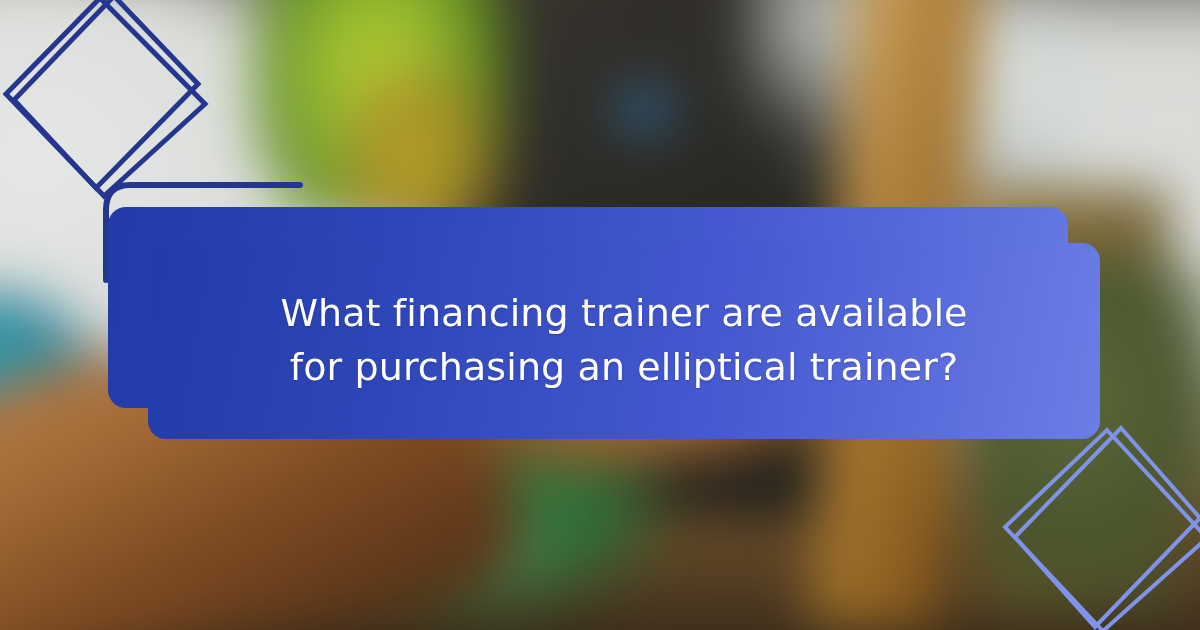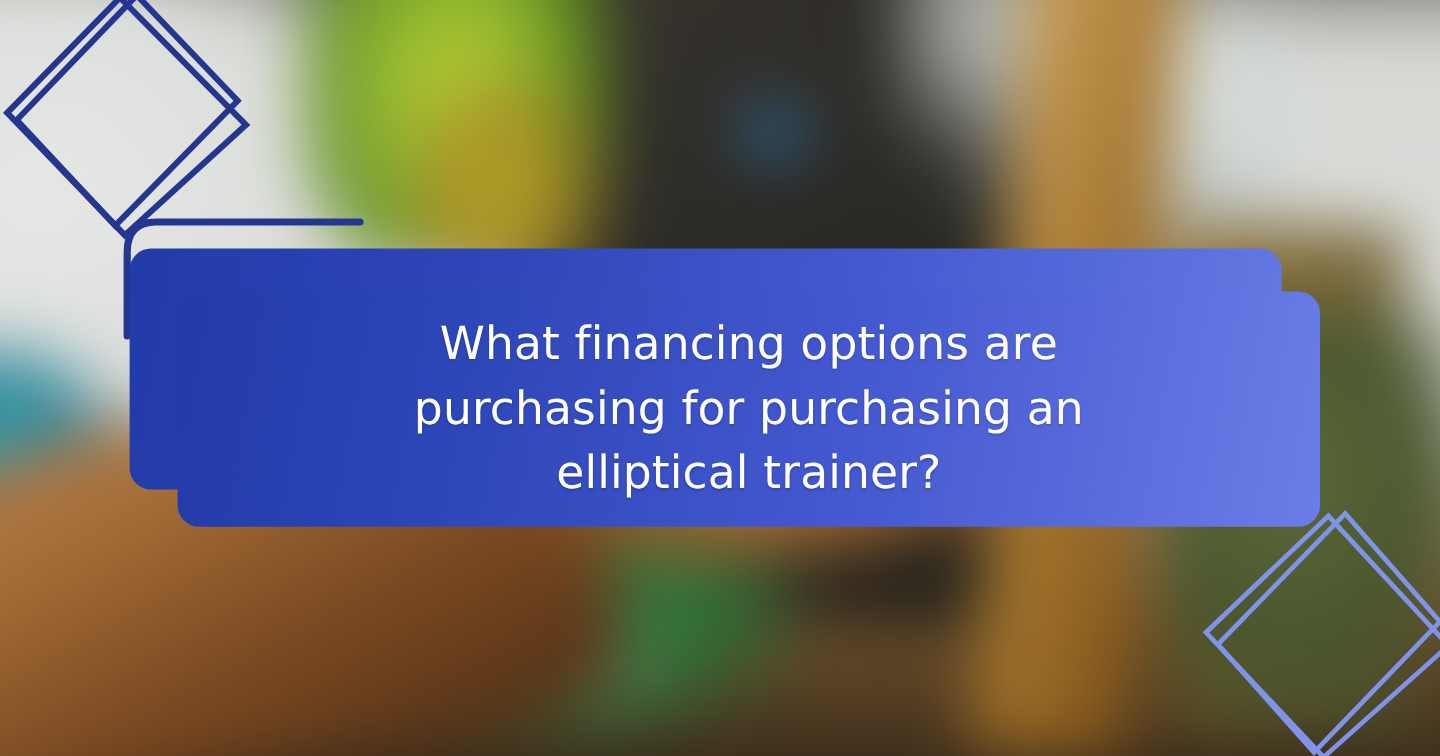--- a/index.html
+++ b/index.html
@@ -204,16 +204,16 @@
 
   <div class="bracket">
     <svg width="210" height="110" viewBox="0 0 210 110">
       <path d="M 200 5 L 30 5 Q 6 5 6 30 L 6 100" fill="none" stroke="#24368f" stroke-width="6" stroke-linecap="round"></path>
     </svg>
   </div>
 
   <div class="card-back"></div>
 
   <div class="card-front">
-    <p class="card-title">What financing options are purchasing for purchasing an elliptical trainer?</p>
+    <p class="card-title">What financing trainer are available for purchasing an elliptical trainer?</p>
   </div>
 
 </div>
 
 </body></html>

